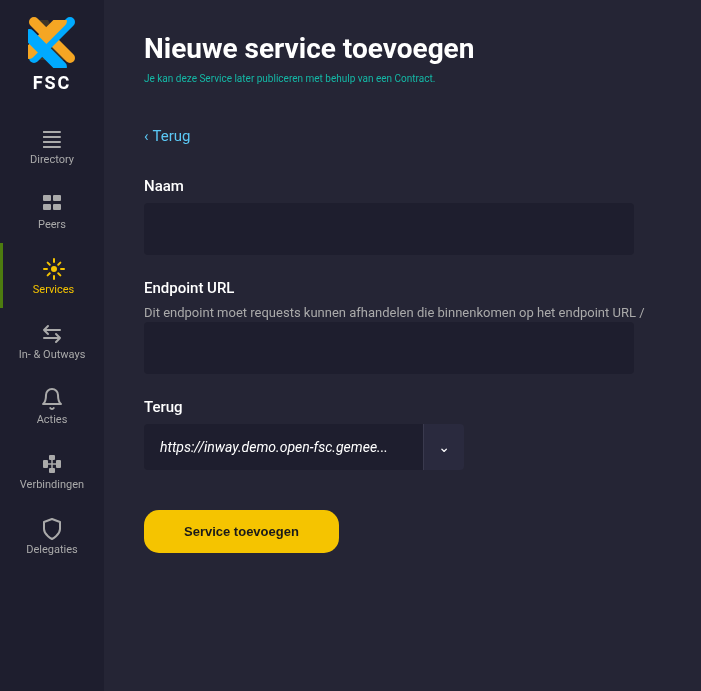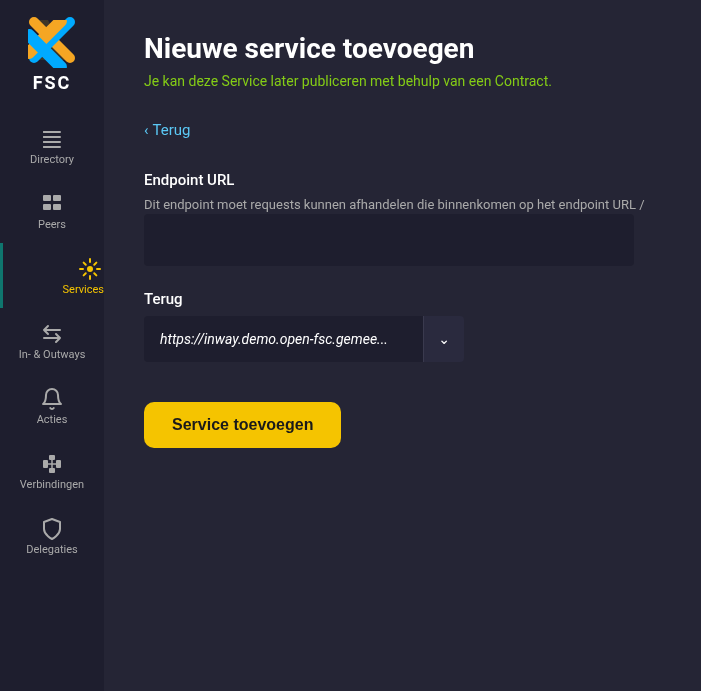--- a/index.html
+++ b/index.html
@@ -53,22 +53,21 @@
       align-items: center;
       padding: 12px 0;
       cursor: pointer;
       position: relative;
       color: #aaa;
       font-size: 12px;
     }
 
     .nav-item.active {
       color: #f5c400;
-      border-left: 3px solid #0f766e;
-      align-items: flex-end;
+      border-left: 3px solid #4d7c0f;
     }
 
     .nav-item .nav-icon {
       width: 28px;
       height: 28px;
       display: flex;
       align-items: center;
       justify-content: center;
       font-size: 20px;
     }
@@ -87,23 +86,23 @@
     }
 
     .page-title {
       color: #ffffff;
       font-size: 28px;
       font-weight: 700;
       margin-bottom: 8px;
     }
 
     .page-subtitle {
-      color: #84cc16;
-      font-size: 14px;
-      margin-bottom: 32px;
+      color: #14b8a6;
+      font-size: 10px;
+      margin-bottom: 43px;
     }
 
     .back-link {
       display: flex;
       align-items: center;
       gap: 4px;
       color: #5bc8f5;
       font-size: 15px;
       cursor: pointer;
       margin-bottom: 32px;
@@ -174,23 +173,23 @@
       height: 46px;
       display: flex;
       align-items: center;
       border-left: 1px solid #3a3a4e;
     }
 
     .submit-button {
       background: #f5c400;
       color: #1a1a1a;
       border: none;
-      border-radius: 10px;
-      padding: 14px 28px;
-      font-size: 16px;
+      border-radius: 15px;
+      padding: 14px 40px;
+      font-size: 13px;
       font-weight: 700;
       cursor: pointer;
       margin-top: 16px;
     }
   </style>
 </head>
 <body>
 
 <nav class="sidebar">
   <div class="logo-area">
@@ -300,20 +299,24 @@
 
 <main class="main">
   <h1 class="page-title">Nieuwe service toevoegen</h1>
   <p class="page-subtitle">Je kan deze Service later publiceren met behulp van een Contract.</p>
 
   <a class="back-link">
     <span>‹</span>
     <span>Terug</span>
   </a>
 
+  <div class="form-group">
+    <label class="form-label">Naam</label>
+    <input type="text" class="form-input" value="" placeholder="" style="">
+  </div>
 
   <div class="form-group">
     <label class="form-label">Endpoint URL</label>
     <p class="form-hint">Dit endpoint moet requests kunnen afhandelen die binnenkomen op het endpoint URL /</p>
     <input type="text" class="form-input" value="" placeholder="" style="">
   </div>
 
   <div class="form-group">
     <label class="form-label">Terug</label>
     <div class="select-wrapper">

